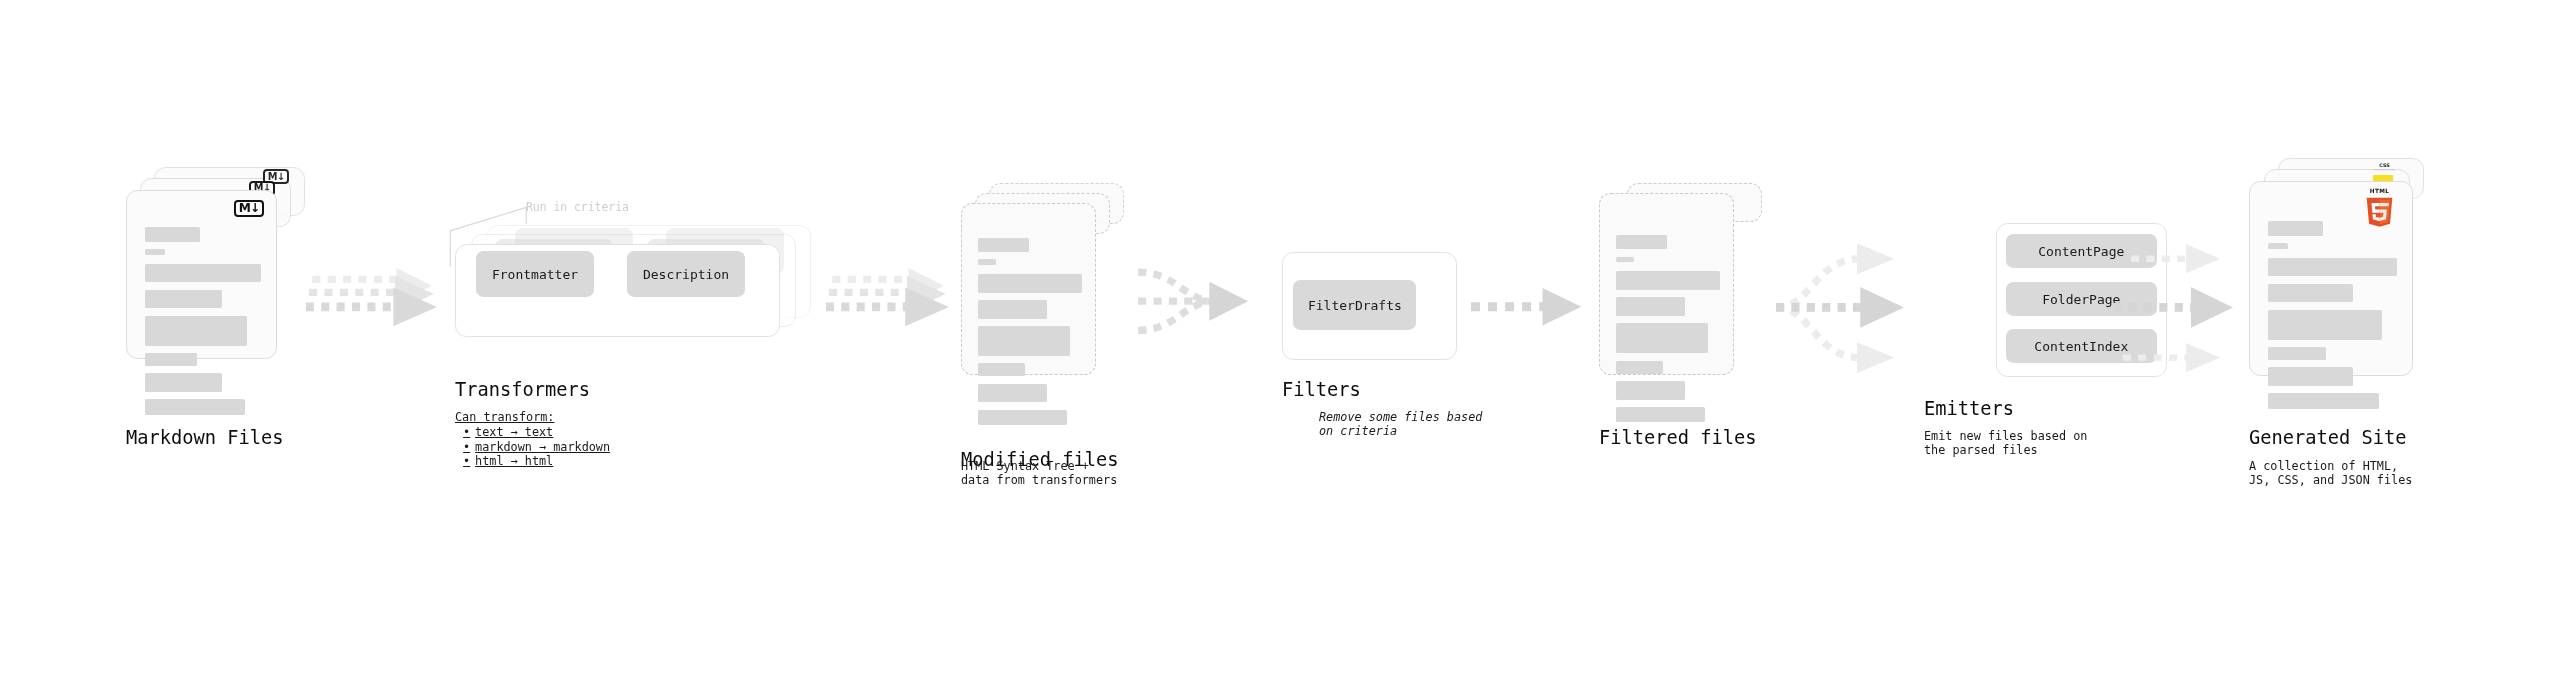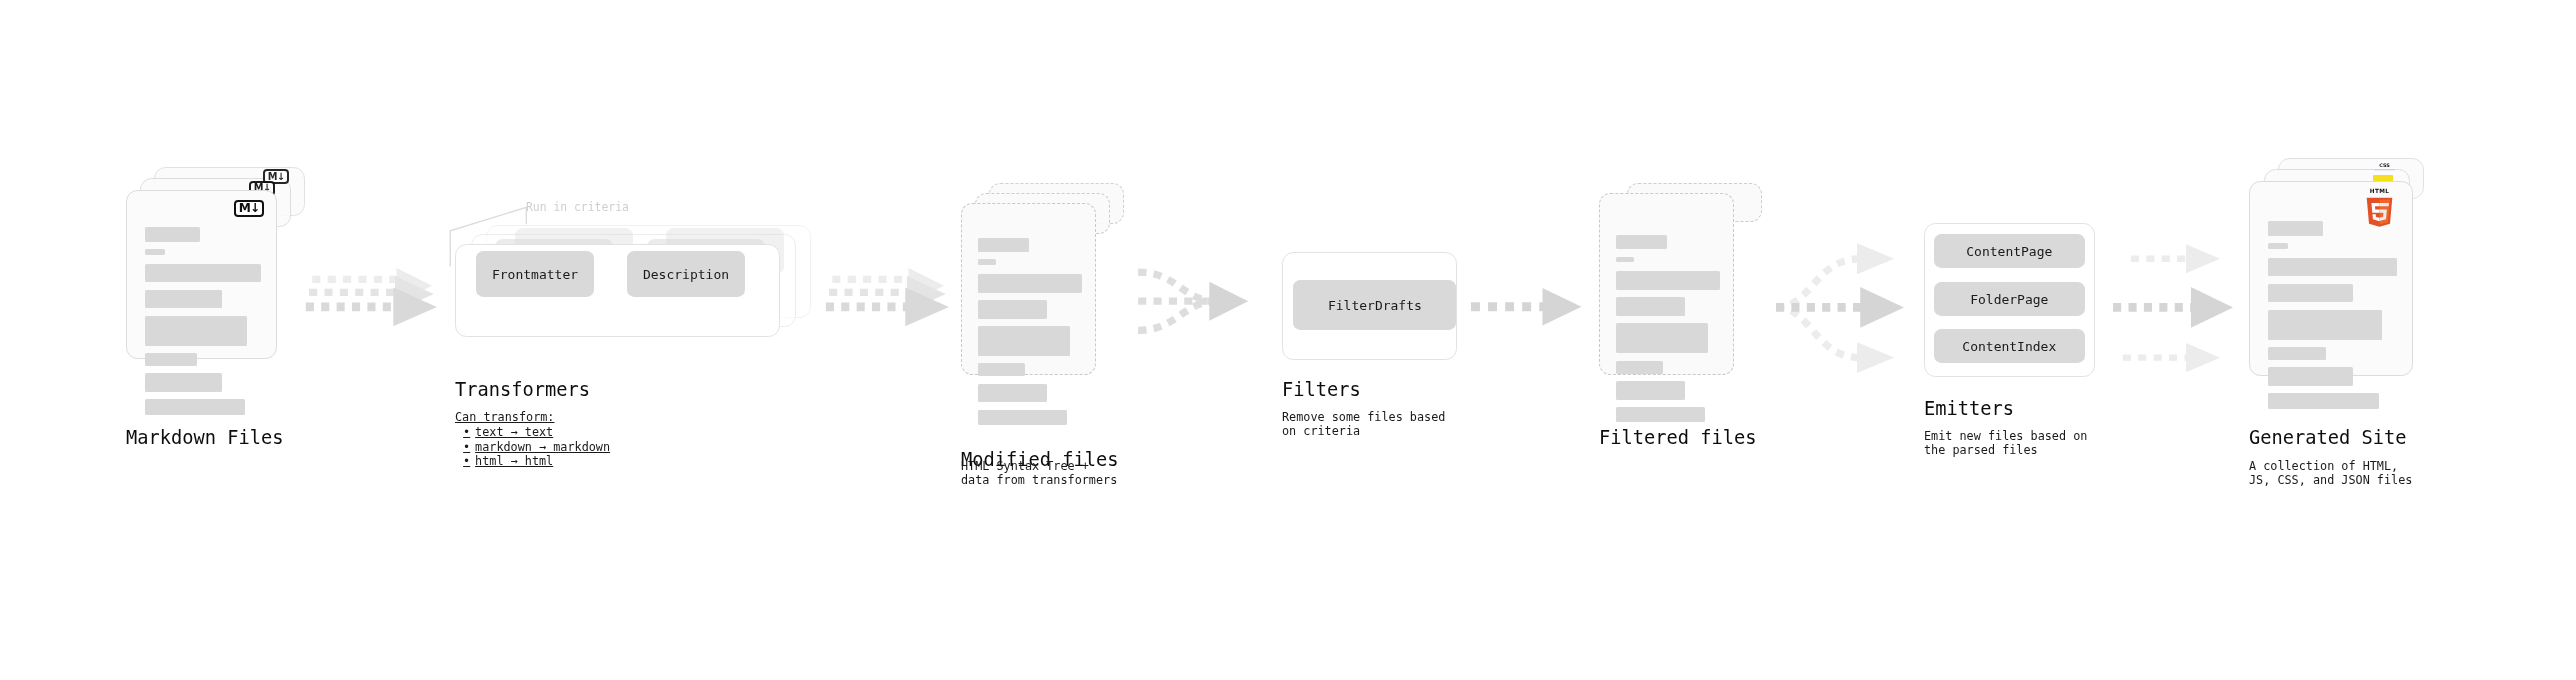--- a/index.html
+++ b/index.html
@@ -229,26 +229,26 @@
     <g fill="none" stroke="#dddddd" stroke-width="9" stroke-dasharray="10 9">
       <path d="M0 10 C 48 10, 56 46, 96 46"></path>
       <path d="M0 82 C 48 82, 56 46, 96 46"></path>
       <line x1="0" y1="46" x2="96" y2="46"></line>
     </g>
     <polygon points="88,22 136,46 88,70" fill="#d5d5d5"></polygon>
   </svg>
 
   <div class="node" style="left:1282px;top:252px;width:179px;height:114px;">
     <div class="groupbox" style="left:0;top:0;width:175px;height:108px;"></div>
-    <div class="chip" style="left:11.4px;top:28px;width:163px;height:50px;">
+    <div class="chip" style="left:11.4px;top:28px;width:123px;height:50px;">
       <span>FilterDrafts</span>
     </div>
   </div>
   <div class="title" style="left:1282px;top:379px;">Filters</div>
-  <div class="subtitle" style="left:1282px;top:410px;">Remove some files based
+  <div class="subtitle" style="left:1319px;top:410px;font-style:italic;">Remove some files based
 on criteria</div>
 
   <svg class="ov" style="left:1471px;top:288px;width:130px;height:57px;" viewBox="0 0 160 70">
     <line x1="0" y1="23" x2="96" y2="23" stroke="#d5d5d5" stroke-width="11" stroke-dasharray="11 10"></line>
     <polygon points="88,0 136,23 88,46" fill="#d5d5d5"></polygon>
   </svg>
 
   <div class="node" style="left:1599px;top:183px;width:203px;height:219px;">
     <div class="filestack" style="width:203px;height:219px;">
       <div class="card dashed card-back1" style="left:28px;top:0px;width:135px;height:39px;"></div>
@@ -272,21 +272,21 @@
     <g fill="none" stroke-dasharray="10 9">
       <path d="M0 93 C 44 93, 48 33, 104 33" stroke="#ececec" stroke-width="9"></path>
       <path d="M0 93 C 44 93, 48 155, 104 155" stroke="#ececec" stroke-width="9"></path>
       <line x1="0" y1="93" x2="110" y2="93" stroke="#d5d5d5" stroke-width="11"></line>
     </g>
     <polygon points="100,14 146,33 100,52" fill="#ececec"></polygon>
     <polygon points="100,136 146,155 100,174" fill="#ececec"></polygon>
     <polygon points="104,68 158,93 104,118" fill="#d5d5d5"></polygon>
   </svg>
 
-  <div class="node" style="left:1924px;top:223px;width:187px;height:163px;">
+  <div class="node" style="left:1996px;top:223px;width:187px;height:163px;">
     <div class="groupbox" style="left:0;top:0;width:171px;height:154px;"></div>
     <div class="chip" style="left:9.8px;top:11.4px;width:151px;height:34px;">
       <span>ContentPage</span>
     </div>
     <div class="chip" style="left:9.8px;top:59px;width:151px;height:34px;justify-content:center;">
       <span>FolderPage</span>
     </div>
     <div class="chip" style="left:9.8px;top:106px;width:151px;height:34px;">
       <span>ContentIndex</span>
     </div>

